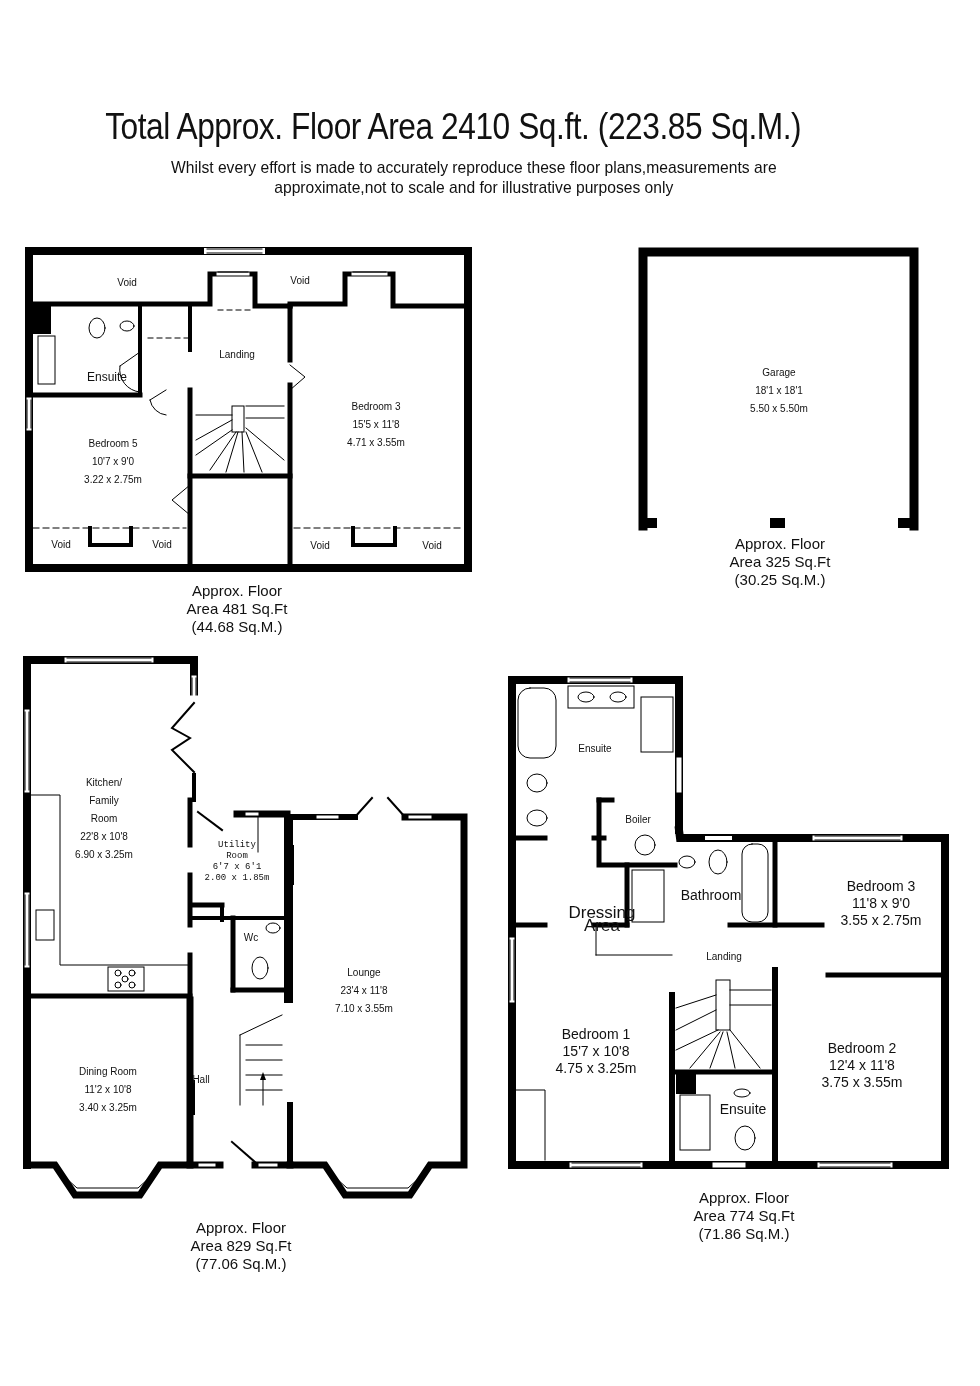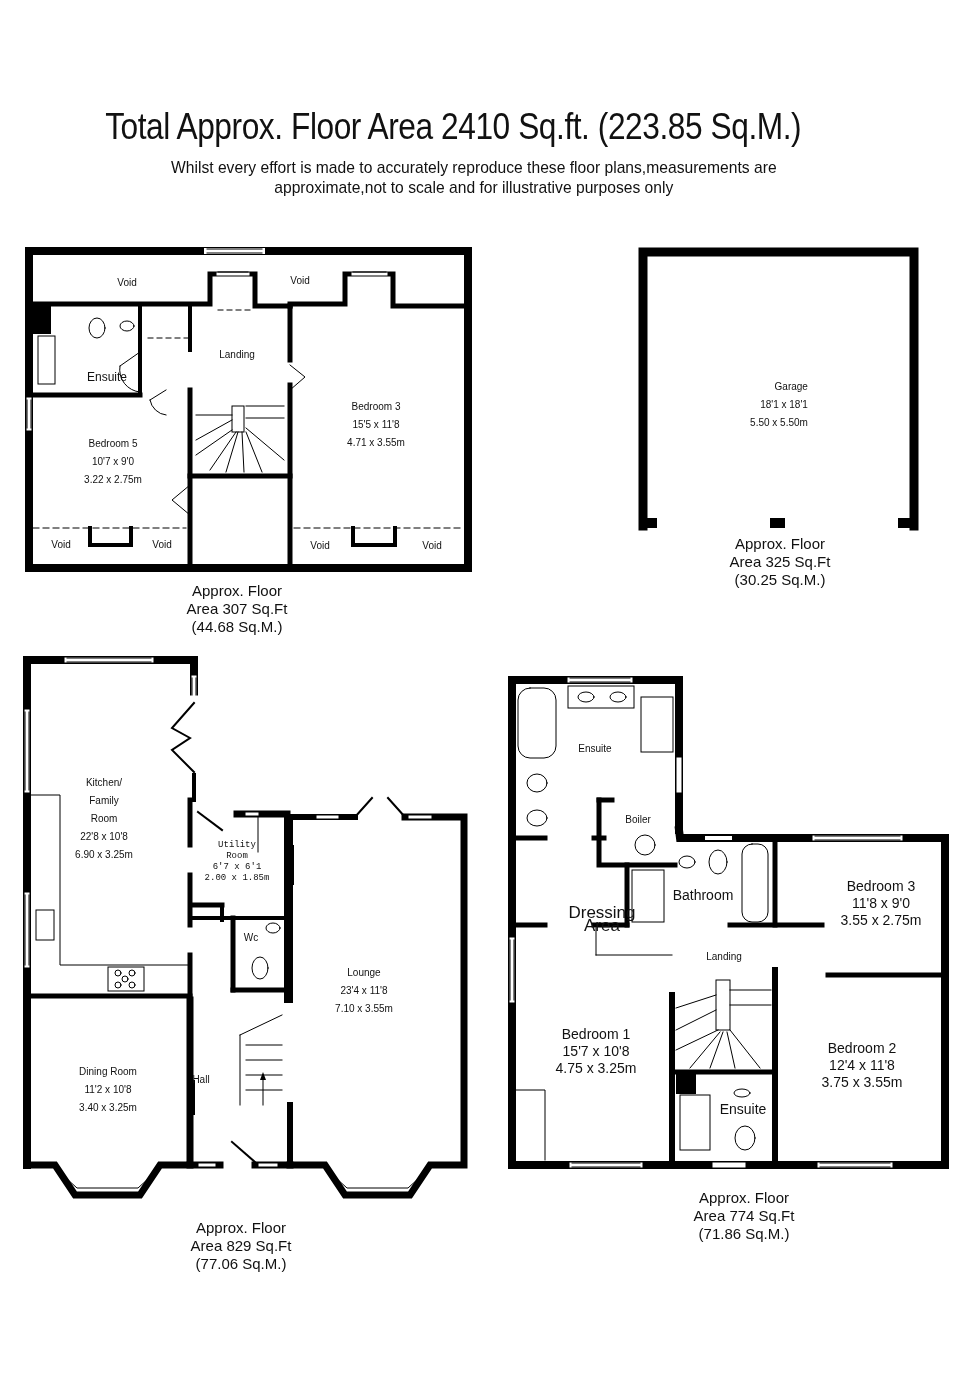--- a/index.html
+++ b/index.html
@@ -265,25 +265,25 @@
   <div>Bedroom 3</div>
   <div>15'5 x 11'8</div>
   <div>4.71 x 3.55m</div>
 </div>
 <div class="lbl" style="left:61px;top:536px;">Void</div>
 <div class="lbl" style="left:162px;top:536px;">Void</div>
 <div class="lbl" style="left:320px;top:537px;">Void</div>
 <div class="lbl" style="left:432px;top:537px;">Void</div>
 <div class="cap" style="left:237px;top:582px;">
   <div>Approx. Floor</div>
-  <div>Area 307 Sq.Ft</div>
+  <div>Area 481 Sq.Ft</div>
   <div>(44.68 Sq.M.)</div>
 </div>
 
-<div class="lbl" style="left:779px;top:378px;text-align:right;">
+<div class="lbl" style="left:779px;top:364px;">
   <div>Garage</div>
   <div>18'1 x 18'1</div>
   <div>5.50 x 5.50m</div>
 </div>
 <div class="cap" style="left:780px;top:535px;">
   <div>Approx. Floor</div>
   <div>Area 325 Sq.Ft</div>
   <div>(30.25 Sq.M.)</div>
 </div>
 
@@ -317,21 +317,21 @@
   <div>Area 829 Sq.Ft</div>
   <div>(77.06 Sq.M.)</div>
 </div>
 
 <div class="lbl" style="left:595px;top:740px;">Ensuite</div>
 <div class="lbl" style="left:638px;top:811px;">Boiler</div>
 <div class="lbl sm" style="left:602px;top:906px;font-size:17px;line-height:13px;">
   <div>Dressing</div>
   <div>Area</div>
 </div>
-<div class="lbl" style="left:703px;top:886px;font-size:14px;">Bathroom</div>
+<div class="lbl" style="left:703px;top:886px;font-size:14px;padding-left:16px;">Bathroom</div>
 <div class="lbl" style="left:724px;top:948px;">Landing</div>
 <div class="lbl" style="left:881px;top:878px;font-size:14px;line-height:17px;">
   <div>Bedroom 3</div>
   <div>11'8 x 9'0</div>
   <div>3.55 x 2.75m</div>
 </div>
 <div class="lbl" style="left:596px;top:1026px;font-size:14px;line-height:17px;">
   <div>Bedroom 1</div>
   <div>15'7 x 10'8</div>
   <div>4.75 x 3.25m</div>

